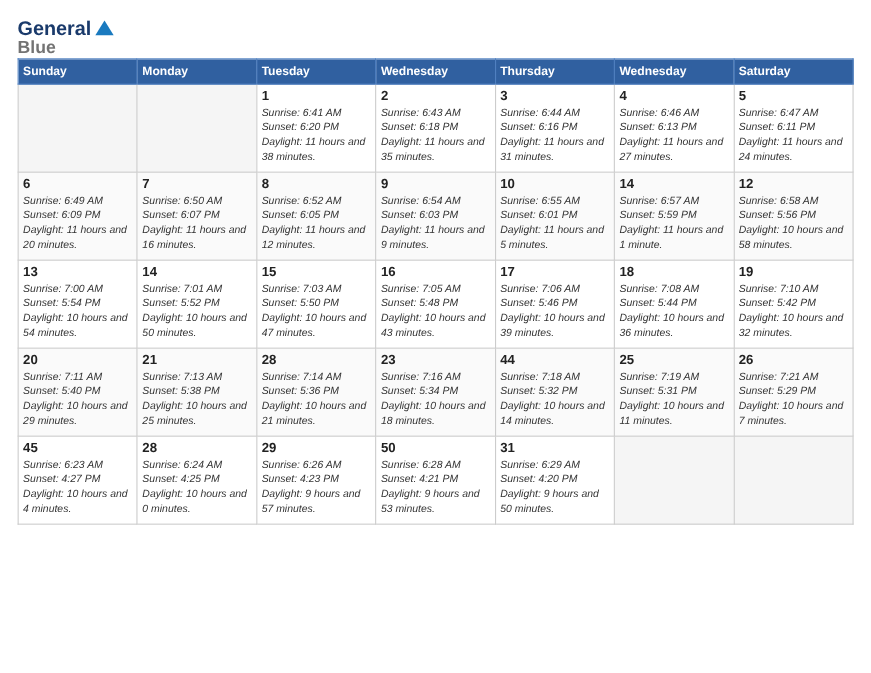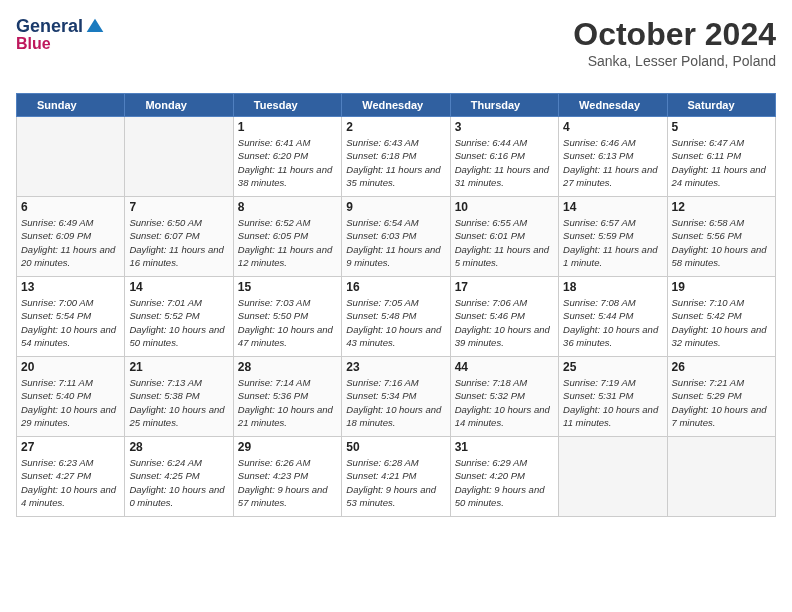--- a/index.html
+++ b/index.html
@@ -7,21 +7,21 @@
       font-family: Arial, sans-serif;
       background: #fff;
       width: 792px;
       min-height: 612px;
       padding: 16px;
     }
     .header-area {
       display: flex;
       justify-content: space-between;
       align-items: flex-start;
-      margin-bottom: 24px;
+      margin-bottom: 0;
     }
     .logo {
       display: flex;
       flex-direction: column;
       align-items: flex-start;
     }
     .logo-text {
       display: flex;
       align-items: center;
       font-size: 18px;
@@ -48,21 +48,21 @@
       color: #555;
     }
     .calendar {
       width: 100%;
       border-collapse: collapse;
       font-size: 10px;
     }
     .calendar th {
       background: #3060a0;
       color: #fff;
-      padding: 5px 20px;
+      padding: 5px 4px;
       text-align: left;
       font-size: 11px;
       border: 1px solid #5080c0;
     }
     .calendar td {
       border: 1px solid #ccc;
       vertical-align: top;
       padding: 3px 4px;
       height: 80px;
       width: calc(100% / 7);
@@ -91,25 +91,21 @@
 <body>
 
 <div class="header-area">
   <div class="logo">
     <div class="logo-text">
       <span class="logo-general">General</span>
       <svg class="logo-icon" viewBox="0 0 24 24">
         <polygon points="12,2 22,18 2,18" fill="#1a7abf"></polygon>
       </svg>
     </div>
-    <span class="logo-blue" style="font-size:16px;font-weight:bold;color:#be185d;margin-top:-2px;">Blue</span>
-  </div>
-  <div class="title-area">
-    <div class="month-title">October 2024</div>
-    <div class="location">Sanka, Lesser Poland, Poland</div>
+    <span class="logo-blue" style="font-size:16px;font-weight:bold;color:#737373;margin-top:-2px;">Blue</span>
   </div>
 </div>
 
 <table class="calendar">
   <thead>
     <tr id="weekday-header">
     <th>Sunday</th>
         <th>Monday</th>
         <th>Tuesday</th>
         <th>Wednesday</th>
@@ -228,21 +224,21 @@
           <div class="day-number">25</div>
           <div class="day-info">Sunrise: 7:19 AM<br>Sunset: 5:31 PM<br>Daylight: 10 hours and 11 minutes.</div>
         </td>
         <td>
           <div class="day-number">26</div>
           <div class="day-info">Sunrise: 7:21 AM<br>Sunset: 5:29 PM<br>Daylight: 10 hours and 7 minutes.</div>
         </td>
       </tr>
       <tr>
         <td>
-          <div class="day-number">27</div>
+          <div class="day-number">45</div>
           <div class="day-info">Sunrise: 6:23 AM<br>Sunset: 4:27 PM<br>Daylight: 10 hours and 4 minutes.</div>
         </td>
         <td>
           <div class="day-number">28</div>
           <div class="day-info">Sunrise: 6:24 AM<br>Sunset: 4:25 PM<br>Daylight: 10 hours and 0 minutes.</div>
         </td>
         <td>
           <div class="day-number">29</div>
           <div class="day-info">Sunrise: 6:26 AM<br>Sunset: 4:23 PM<br>Daylight: 9 hours and 57 minutes.</div>
         </td>

